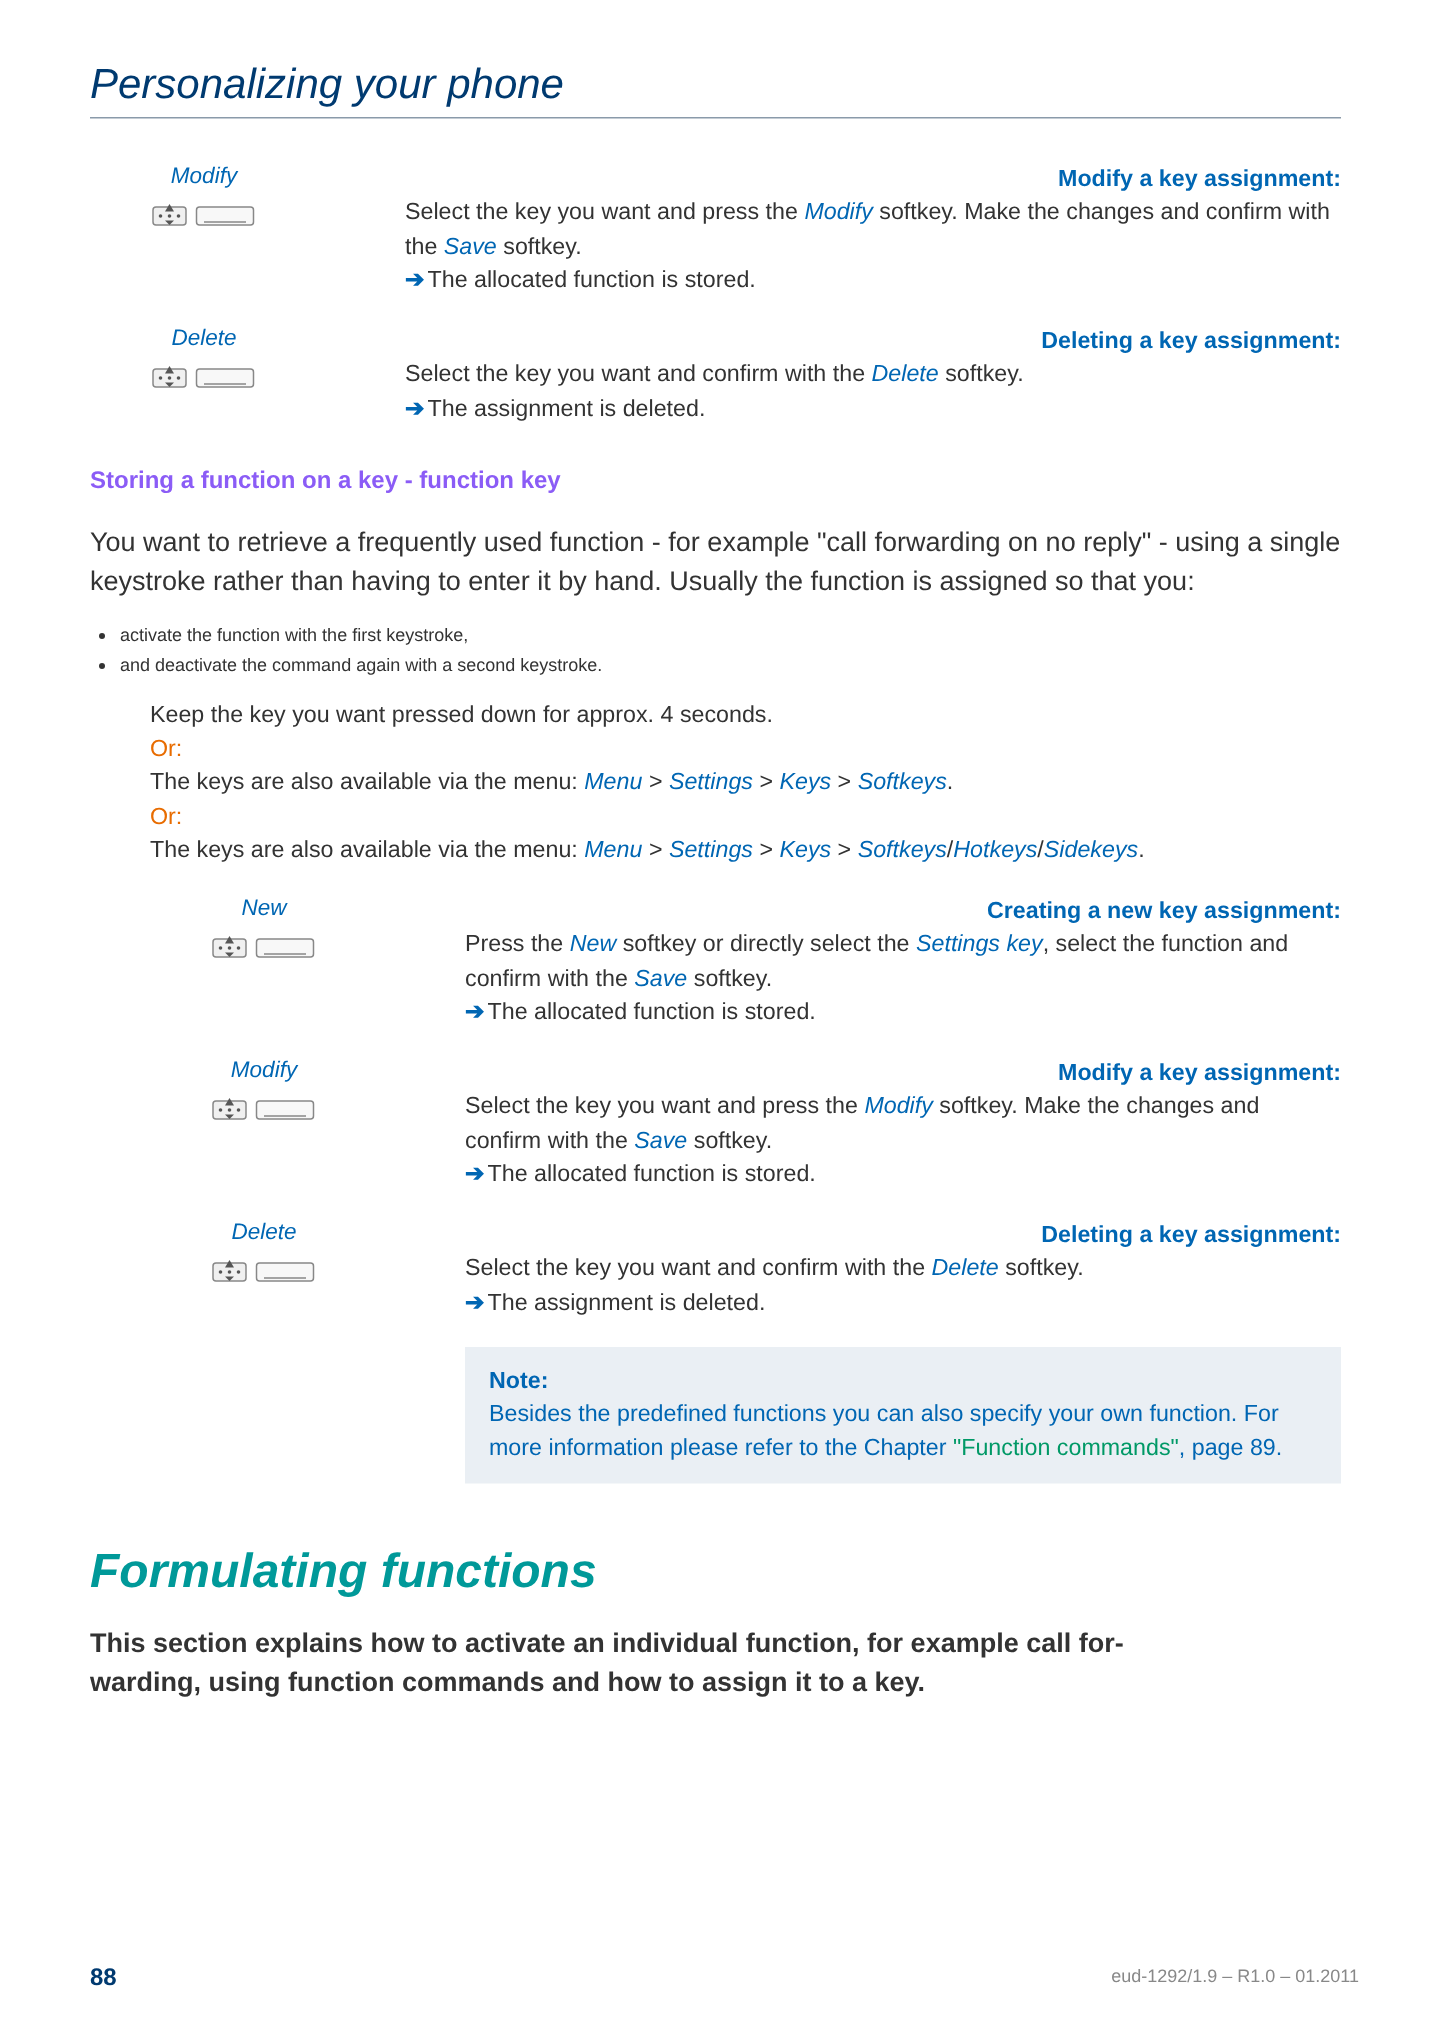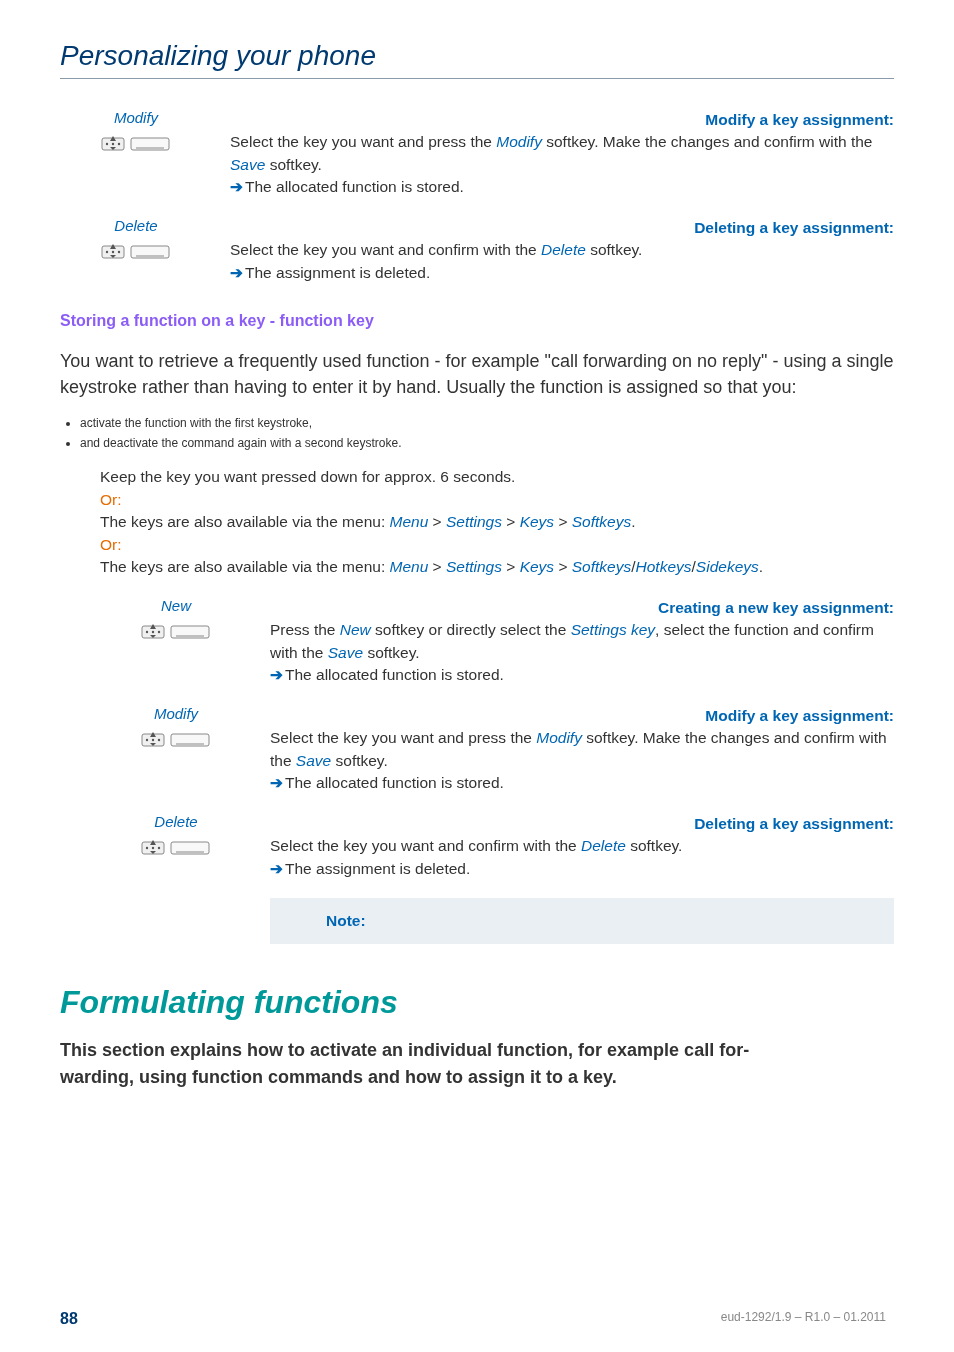--- a/index.html
+++ b/index.html
@@ -37,20 +37,21 @@
 
 .header-rule {
   border: none;
   border-top: 1px solid #8a9aaa;
   margin: 0 0 30px 0;
 }
 
 .step-row {
   display: flex;
   margin-bottom: 18px;
+  gap: 40px;
 }
 
 .step-left {
   width: 170px;
   flex: none;
   text-align: center;
   padding-right: 18px;
   box-sizing: border-box;
 }
 
@@ -140,32 +141,31 @@
 .note-box {
   background: var(--note-bg);
   padding: 12px 16px;
   font-size: 15.5px;
   line-height: 1.45;
 }
 
 .note-box .note-title {
   color: var(--blue);
   font-weight: bold;
-  margin-left: 40px;
 }
 
 .quoted-green {
   color: #009966;
 }
 
 .footer {
   position: absolute;
   bottom: 24px;
   left: 60px;
-  right: 68px;
+  right: 48px;
   display: flex;
   justify-content: space-between;
   font-size: 12px;
   gap: 46px;
 }
 
 .footer .page-num {
   color: var(--darkblue);
   font-weight: bold;
   font-size: 16px;
@@ -242,21 +242,21 @@
   <ul class="bullet-list" id="bullets">
       <li>activate the function with the first keystroke,</li>
       <li>and deactivate the command again with a second keystroke.</li>
     </ul>
 
   <div class="content-block">
     <div id="lower-steps">
         <div class="step-row">
     <div class="step-right">
 
-      <div>Keep the key you want pressed down for approx. 6 seconds.</div>
+      <div>Keep the key you want pressed down for approx. 4 seconds.</div>
             <div><span class="orange-bold">Or:</span></div>
             <div>The keys are also available via the menu: <span class="italic-blue">Menu</span> &gt; <span class="italic-blue">Settings</span> &gt; <span class="italic-blue">Keys</span> &gt; <span class="italic-blue">Softkeys</span>.</div>
             <div><span class="orange-bold">Or:</span></div>
             <div>The keys are also available via the menu: <span class="italic-blue">Menu</span> &gt; <span class="italic-blue">Settings</span> &gt; <span class="italic-blue">Keys</span> &gt; <span class="italic-blue">Softkeys</span>/<span class="italic-blue">Hotkeys</span>/<span class="italic-blue">Sidekeys</span>.</div>
     </div>
   </div>
         <div class="step-row">
     <div class="step-left">
       <div class="softkey-label">New</div>
       <span class="icon-softkey">
@@ -319,20 +319,21 @@
             <div><span class="arrow">➔</span>The assignment is deleted.</div>
     </div>
   </div>
       </div>
 
     <div class="step-row">
       <div class="step-left"></div>
       <div class="step-right">
         <div class="note-box">
           <span class="note-title">Note:</span><br>
+          <span id="note-body" style="color: var(--blue);">Besides the predefined functions you can also specify your own function. For more information please refer to the Chapter <span class="quoted-green">"Function commands"</span>, page 89.</span>
         </div>
       </div>
     </div>
   </div>
 
   <div class="h1-teal">Formulating functions</div>
 
   <div class="intro-bold" id="intro-lines">This section explains how to activate an individual function, for example call for-<br>warding, using function commands and how to assign it to a key.</div>
 
   <div class="footer">

